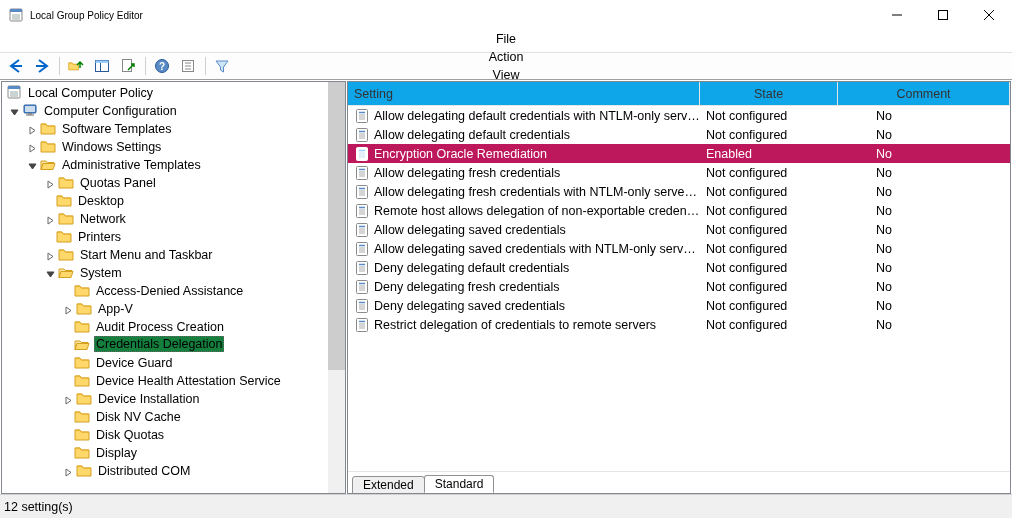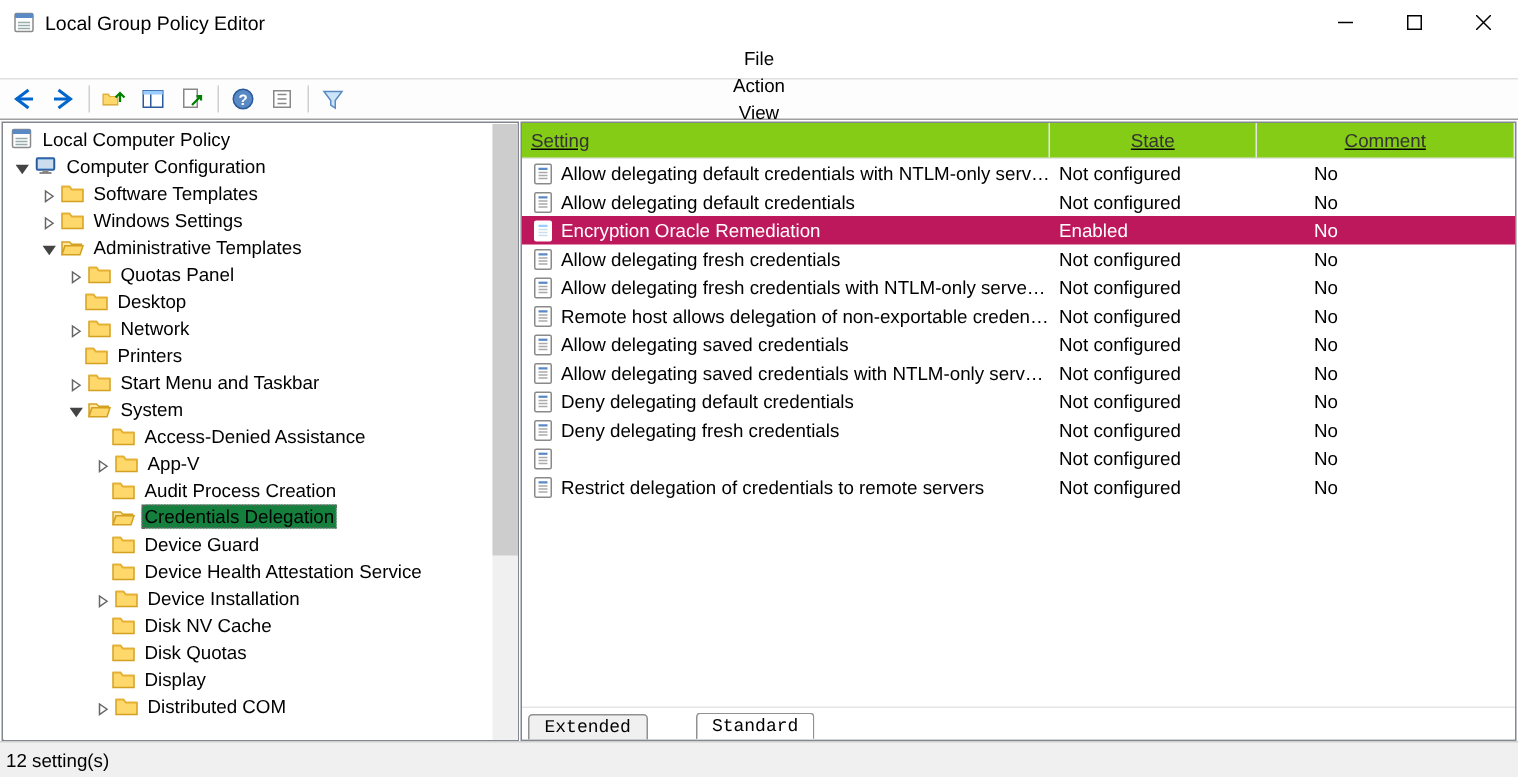--- a/index.html
+++ b/index.html
@@ -1,56 +1,56 @@
 <!DOCTYPE html>
 <html><head>
 <meta charset="utf-8">
 <style>
   * { box-sizing: border-box; }
   html, body { margin:0; padding:0; width:1012px; height:522px; font-family:"Segoe UI",Tahoma,Arial,sans-serif; font-size:12.5px; color:#000; background:#fff; overflow:hidden;}
   .titlebar { height:30px; display:flex; align-items:center; padding:0 0 0 8px; border-bottom:0; }
   .titlebar .titleicon { width:16px; height:16px; margin-right:6px; }
-  .titlebar .titletext { flex:0 0 auto; font-size:13px; }
+  .titlebar .titletext { flex:0 0 auto; font-size:10px; }
   .titlebar .spacer { flex:1 1 auto; }
   .winbtns { display:flex; height:100%; }
   .winbtn { width:46px; height:100%; display:flex; align-items:center; justify-content:center; }
   .winbtn svg { width:10px; height:10px; stroke:#000; stroke-width:1; fill:none; }
   .menubar { height:22px; display:flex; align-items:center; padding:0 4px;flex-direction:column; }
   .menuitem { padding:2px 8px; }
   .toolbar { height:28px; display:flex; align-items:center; padding:2px 4px; border-top:1px solid #e0e0e0; border-bottom:1px solid #a0a0a0; background:#fdfdfd; gap:2px;}
   .toolbtn { width:24px; height:22px; display:flex; align-items:center; justify-content:center; border:1px solid transparent;}
   .toolbtn.sep { width:6px; border:0;}
   .toolbtn.sep .l { width:1px; height:18px; background:#d0d0d0;}
   .content { height:414px; display:flex; border-top:0; }
   .treepane { width:345px; border:1px solid #828790; margin:1px 1px 0 1px; overflow-y:auto; overflow-x:hidden; background:#fff; position:relative;}
   .tree { padding:0 2px 40px 2px; }
   .trow { display:flex; align-items:flex-end; height:18px; white-space:nowrap; }
   .twisty { width:12px; height:12px; display:inline-flex; align-items:center; justify-content:center; margin-right:2px;}
   .twisty svg { width:9px; height:9px; }
   .ticon { width:16px; height:16px; margin-right:4px; display:inline-flex; align-items:center; justify-content:center;}
   .tlabel { padding:0 2px; }
   .tlabel.sel { background:#15803d; border:1px dotted #666; padding:0 1px;}
   .rightpane { flex:1; display:flex; flex-direction:column; border:1px solid #828790; margin:1px 1px 0 0; overflow:hidden;}
-  .listhead { height:24px; display:flex; background:#84cc16; border-bottom:1px solid #e5e5e5;text-decoration:underline;}
+  .listhead { height:24px; display:flex; background:#0ea5e9; border-bottom:1px solid #e5e5e5;}
   .colh { border-right:1px solid #e5e5e5; display:flex; align-items:center; padding-left:6px; color:#333; cursor:default;}
   .col-setting { width:352px; }
   .col-state { width:138px; justify-content:center; padding-left:0;}
   .col-comment { flex:1; justify-content:center; padding-left:0;}
   .listbody { flex:1; overflow:auto; background:#fff;}
   .lrow { height:19px; display:flex; align-items:center; }
   .lrow.sel { background:#be185d; color:#fff;}
   .lcell-setting { width:352px; display:flex; align-items:center; padding-left:6px; overflow:hidden; text-overflow:ellipsis; white-space:nowrap;}
   .licon { width:16px; height:16px; margin-right:4px; display:inline-flex; align-items:center; justify-content:center; flex-shrink:0;}
   .ltext { overflow:hidden; text-overflow:ellipsis; white-space:nowrap; }
   .lcell-state { width:138px; padding-left:6px; }
   .lcell-comment { flex:1; text-align:center; padding-right:80px;}
-  .tabs { height:22px; display:flex; align-items:flex-end; padding-left:4px; background:#fff; border-top:1px solid #e5e5e5;font-family:Liberation Mono, monospace;}
+  .tabs { height:22px; display:flex; align-items:flex-end; padding-left:4px; background:#fff; border-top:1px solid #e5e5e5;}
   .tab { border:1px solid #919191; border-top-left-radius:3px; border-top-right-radius:3px; padding:1px 10px 1px 10px; font-size:12px; background:#fff; margin-right:-1px; position:relative;}
   .tab.inactive { background:#f0f0f0; top:1px; border-bottom:1px solid #919191;}
-  .tab.active { border-bottom:1px solid #fff; top:0;margin-left:33px;}
+  .tab.active { border-bottom:1px solid #fff; top:0;}
   .statusbar { height:24px; border-top:1px solid #d0d0d0; display:flex; align-items:center; padding-left:4px; font-size:12.5px; background:#f0f0f0;}
   .scrollhint { position:absolute; right:0; top:0; width:17px; height:100%; background:#f0f0f0;}
   .scthumb { position:absolute; right:0; top:0; width:17px; height:70%; background:#cdcdcd;}
 </style>
 </head>
 <body>
 
 <svg width="0" height="0" style="position:absolute">
  <defs>
   <g id="ic-app">
@@ -584,20 +584,21 @@
           <div class="lcell-state">Not configured</div>
           <div class="lcell-comment">No</div>
         </div>
         <div class="lrow">
           <div class="lcell-setting">
             <span class="licon">
               <svg width="16" height="16" viewBox="0 0 16 16">
                 <use href="#ic-policy"></use>
               </svg>
             </span>
+            <span class="ltext">Deny delegating saved credentials</span>
           </div>
           <div class="lcell-state">Not configured</div>
           <div class="lcell-comment">No</div>
         </div>
         <div class="lrow">
           <div class="lcell-setting">
             <span class="licon">
               <svg width="16" height="16" viewBox="0 0 16 16">
                 <use href="#ic-policy"></use>
               </svg>

